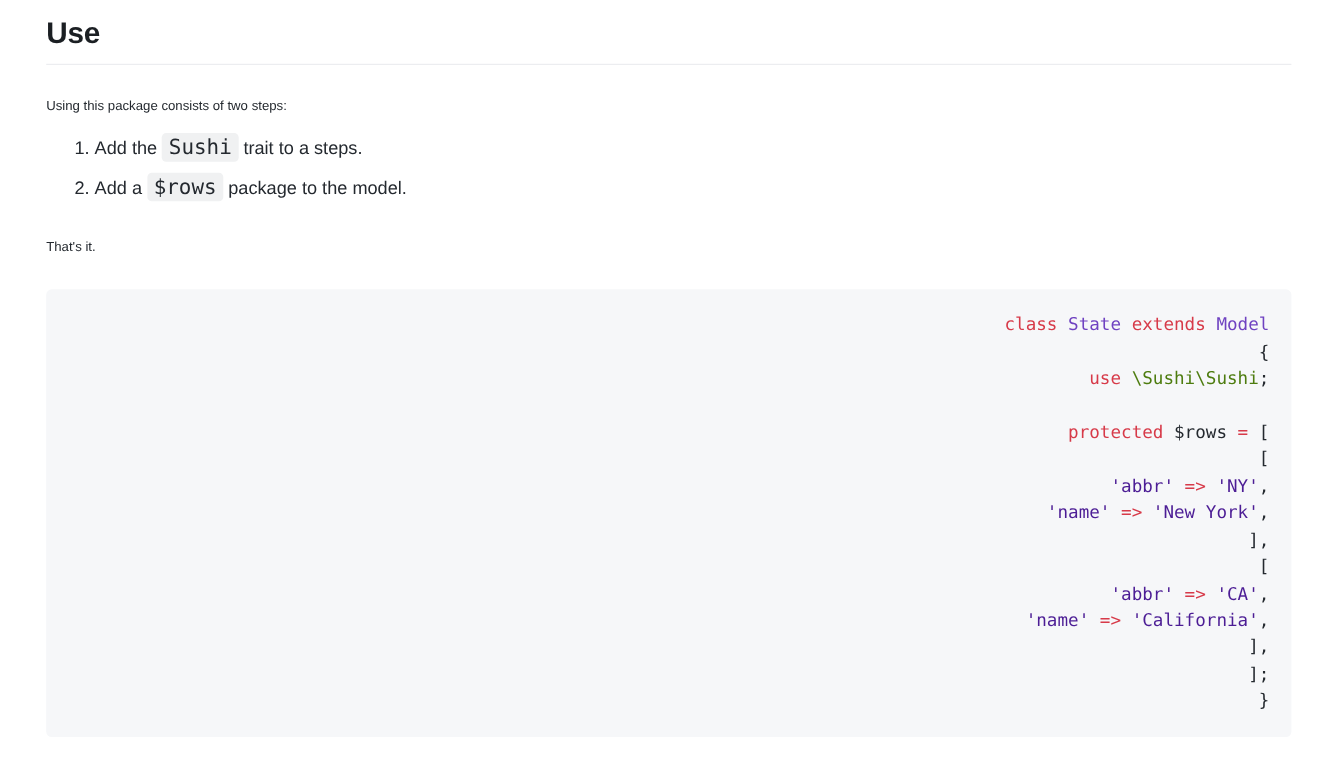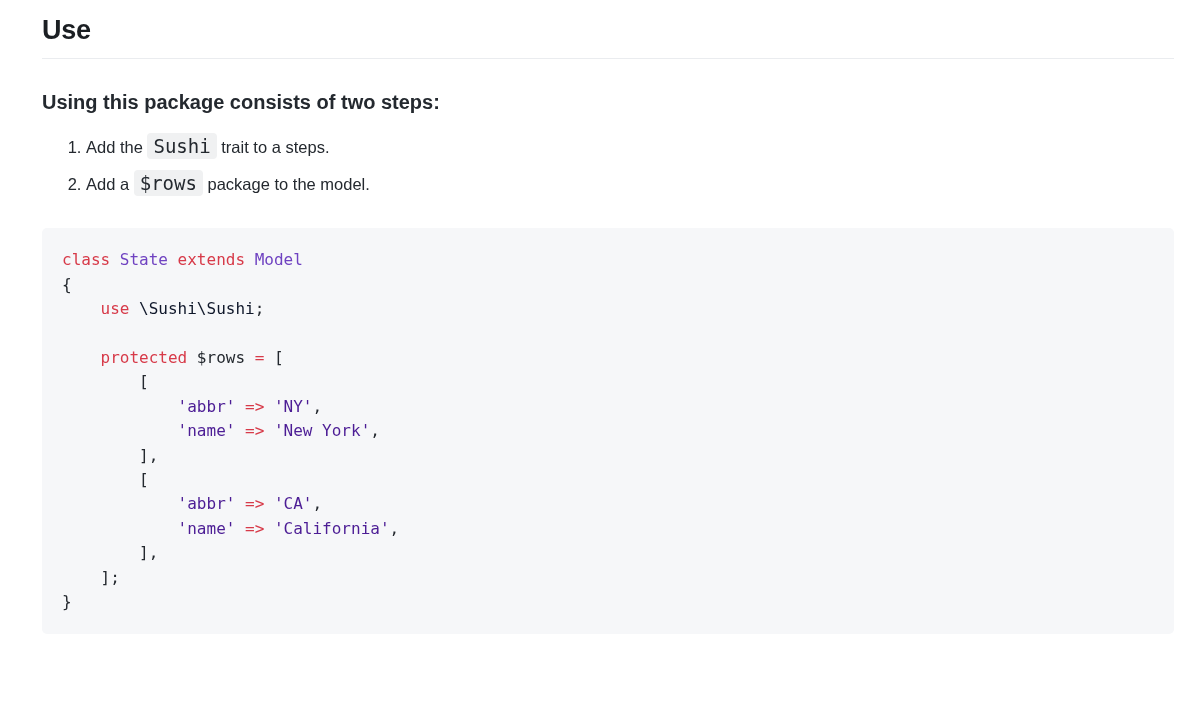--- a/index.html
+++ b/index.html
@@ -29,25 +29,24 @@
     font-size: 27px;
     font-weight: bold;
     line-height: 1.2;
     letter-spacing: -0.2px;
     color: #1b1f23;
     margin: 0;
     padding: 14px 0 12px 0;
     border-bottom: 1px solid #eaecef;
   }
   p.para {
-    font-size: 20px;
+    font-size: 12px;
     line-height: 1.55;
     color: #24292f;
     margin: 0;
-    font-weight: bold;
   }
   p.intro { padding-top: 28px; }
   p.closing { padding-top: 22px; }
 
   ol.steps {
     margin: 14px 0 0 0;
     padding-left: 44px;
     list-style-position: outside;
   }
   ol.steps li {
@@ -66,32 +65,33 @@
     white-space: pre;
   }
   pre.codeblock {
     margin: 30px 0 0 0;
     background: #f6f7f9;
     border-radius: 5px;
     padding: 20px 20px 20px 20px;
     width: 1132px;
     box-sizing: border-box;
     overflow: hidden;
+    text-align: right;
   }
   pre.codeblock .codeline {
     font-family: "DejaVu Sans Mono", "Liberation Mono", monospace;
     font-size: 16px;
     line-height: 24.4px;
     white-space: pre;
     color: #24292f;
     min-height: 24.4px;
   }
   .tok-keyword { color: #d73a49; }
   .tok-class   { color: #6f42c1; }
-  .tok-ns      { color: #0f172a; }
+  .tok-ns      { color: #4d7c0f; }
   .tok-string  { color: #4c1d95; }
   .tok-op      { color: #d73a49; }
   .tok-plain   { color: #24292f; }
 </style>
 </head>
 <body>
 
 <div class="page">
   <div class="content">
 
@@ -105,17 +105,18 @@
         <code class="chip">Sushi</code>
         <span>trait to a steps.</span>
       </li>
       <li>
         <span>Add a</span>
         <code class="chip">$rows</code>
         <span>package to the model.</span>
       </li>
     </ol>
 
+    <p class="para closing">That's it.</p>
 
     <pre class="codeblock" style="background: rgb(246, 247, 249);"><code><div class="codeline"><span class="tok-keyword">class </span><span class="tok-class">State </span><span class="tok-keyword">extends </span><span class="tok-class">Model</span></div><div class="codeline"><span class="tok-plain">{</span></div><div class="codeline"><span class="tok-plain">    </span><span class="tok-keyword">use </span><span class="tok-ns">\Sushi\Sushi</span><span class="tok-plain">;</span></div><div class="codeline">&nbsp;</div><div class="codeline"><span class="tok-plain">    </span><span class="tok-keyword">protected </span><span class="tok-plain">$rows </span><span class="tok-op">=</span><span class="tok-plain"> [</span></div><div class="codeline"><span class="tok-plain">        [</span></div><div class="codeline"><span class="tok-plain">            </span><span class="tok-string">'abbr' </span><span class="tok-op">=&gt;</span><span class="tok-plain"> </span><span class="tok-string">'NY'</span><span class="tok-plain">,</span></div><div class="codeline"><span class="tok-plain">            </span><span class="tok-string">'name' </span><span class="tok-op">=&gt;</span><span class="tok-plain"> </span><span class="tok-string">'New York'</span><span class="tok-plain">,</span></div><div class="codeline"><span class="tok-plain">        ],</span></div><div class="codeline"><span class="tok-plain">        [</span></div><div class="codeline"><span class="tok-plain">            </span><span class="tok-string">'abbr' </span><span class="tok-op">=&gt;</span><span class="tok-plain"> </span><span class="tok-string">'CA'</span><span class="tok-plain">,</span></div><div class="codeline"><span class="tok-plain">            </span><span class="tok-string">'name' </span><span class="tok-op">=&gt;</span><span class="tok-plain"> </span><span class="tok-string">'California'</span><span class="tok-plain">,</span></div><div class="codeline"><span class="tok-plain">        ],</span></div><div class="codeline"><span class="tok-plain">    ];</span></div><div class="codeline"><span class="tok-plain">}</span></div></code></pre>
 
   </div>
 </div>
 
 </body></html>

